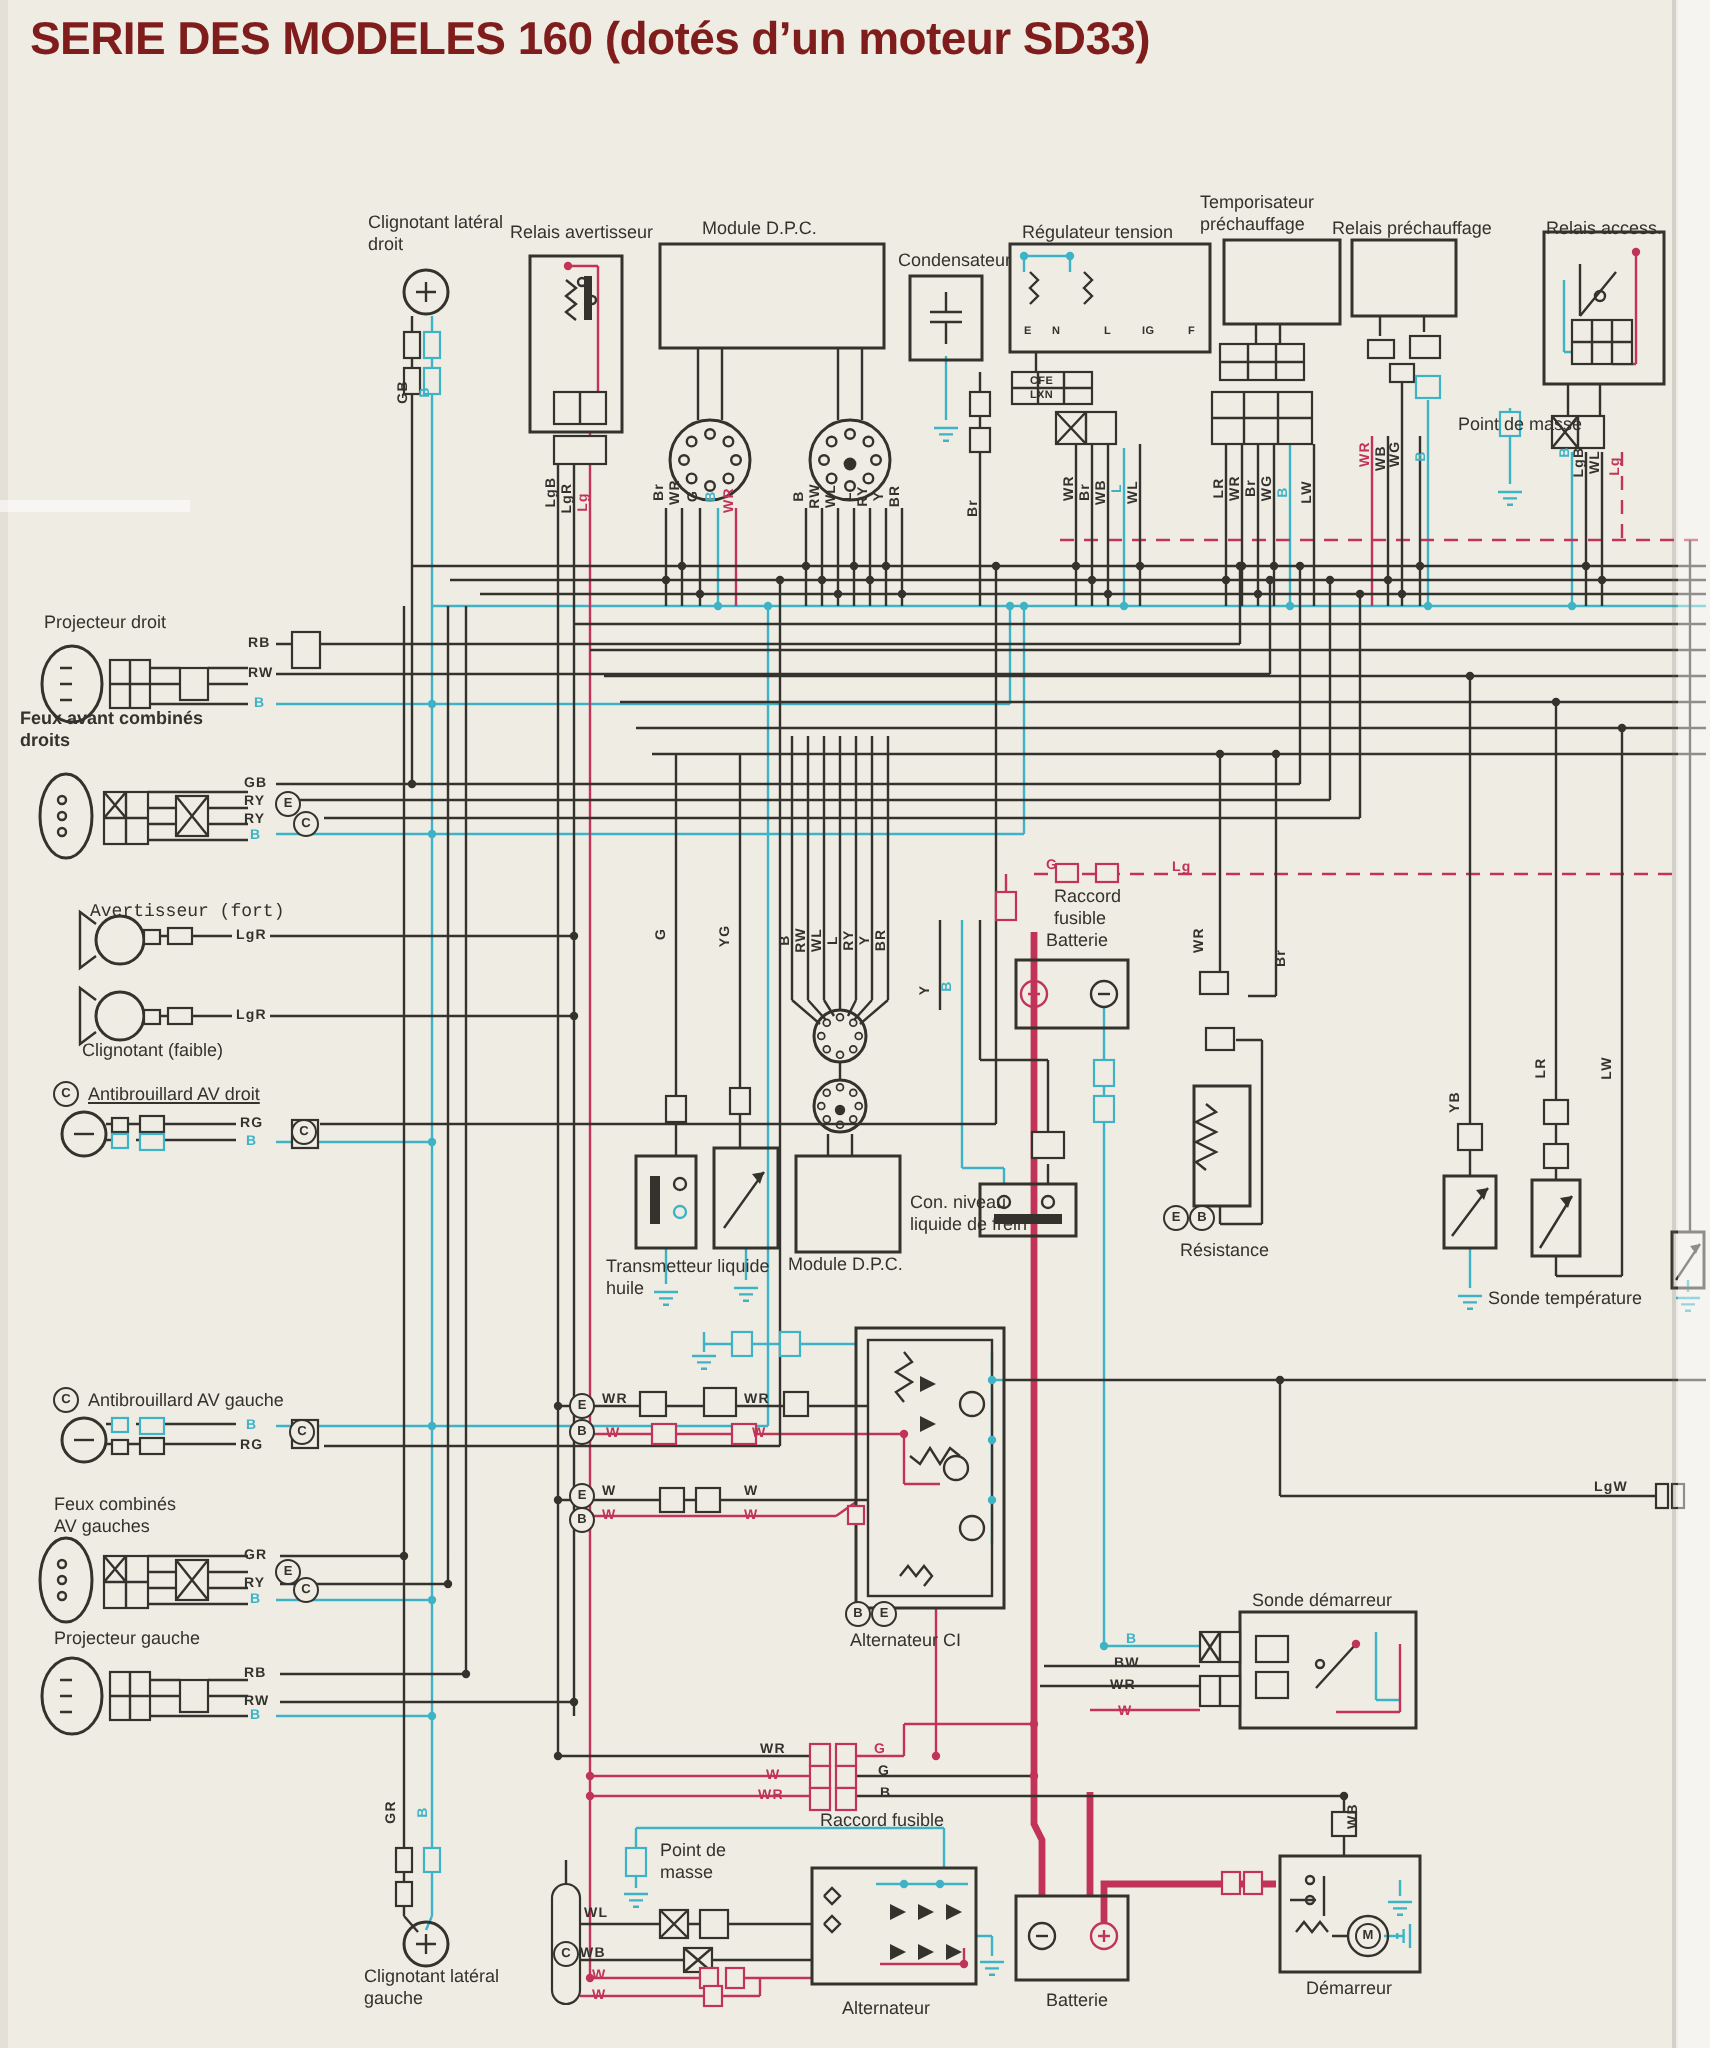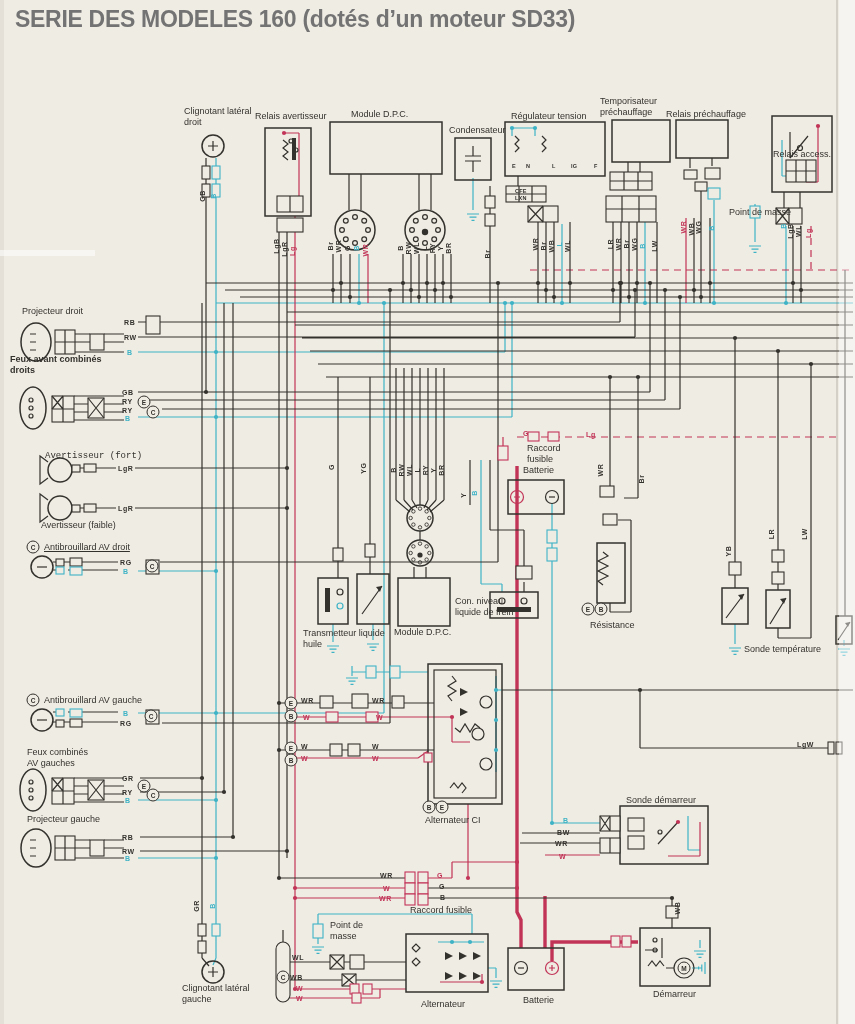--- a/index.html
+++ b/index.html
@@ -3,21 +3,21 @@
 <meta charset="utf-8">
 <style>
   html,body{margin:0;padding:0;background:#9a958c}
   .page{position:relative;width:855px;height:1024px;margin:0 auto;background:var(--paper);
         font-family:"Liberation Sans",sans-serif;overflow:hidden}
   .shade-r{position:absolute;top:0;right:0;width:16px;height:100%;background:rgba(255,255,255,.45)}
   .crease-r{position:absolute;top:0;right:17px;width:2px;height:100%;background:rgba(120,110,95,.22)}
   .edge-l{position:absolute;top:0;left:0;width:4px;height:100%;background:rgba(80,70,60,.07)}
   .crease-wh{position:absolute;left:0;top:250px;width:95px;height:6px;background:rgba(255,255,255,.55)}
   .title{position:absolute;left:15px;top:6px;margin:0;font-size:23px;font-weight:bold;
-         color:#737373;letter-spacing:-.3px;white-space:nowrap}
+         color:#7f1d1d;letter-spacing:-.3px;white-space:nowrap}
   svg.wires{position:absolute;left:0;top:0}
   .k{stroke:var(--ink);fill:none;stroke-width:1.2}
   .c{stroke:var(--cyan);fill:none;stroke-width:1.2}
   .r{stroke:var(--red);fill:none;stroke-width:1.2}
   .rT{stroke:var(--red);fill:none;stroke-width:3.4}
   .bx{stroke:var(--ink);fill:none;stroke-width:1.5}
   .kc{stroke:var(--ink);fill:var(--paper);stroke-width:1.1}
   .cc{stroke:var(--cyan);fill:var(--paper);stroke-width:1.1}
   .rc{stroke:var(--red);fill:var(--paper);stroke-width:1.1}
   .dk{fill:var(--ink)}.dc{fill:var(--cyan)}.dr{fill:var(--red)}
@@ -449,27 +449,27 @@
   <div id="comp-labels">
       <div class="cl" style="left: 184px; top: 106px;">Clignotant latéral
 droit</div>
       <div class="cl" style="left: 255px; top: 111px;">Relais avertisseur</div>
       <div class="cl" style="left: 351px; top: 109px;">Module D.P.C.</div>
       <div class="cl" style="left: 449px; top: 125px;">Condensateur</div>
       <div class="cl" style="left: 511px; top: 111px;">Régulateur tension</div>
       <div class="cl" style="left: 600px; top: 96px;">Temporisateur
 préchauffage</div>
       <div class="cl" style="left: 666px; top: 109px;">Relais préchauffage</div>
-      <div class="cl" style="left: 773px; top: 109px; margin-top: 40px;">Relais access.</div>
+      <div class="cl" style="left: 773px; top: 109px;">Relais access.</div>
       <div class="cl" style="left: 729px; top: 207px;">Point de masse</div>
       <div class="cl" style="left: 22px; top: 306px;">Projecteur droit</div>
       <div class="cl" style="left: 10px; top: 354px; font-weight: bold;">Feux avant combinés
 droits</div>
       <div class="cl" style="left: 45px; top: 451px; font-family: Liberation Mono, monospace;">Avertisseur (fort)</div>
-      <div class="cl" style="left: 41px; top: 520px;">Avertisseur (faible)</div>
+      <div class="cl" style="left: 41px; top: 520px;">Clignotant (faible)</div>
       <div class="cl" style="left: 44px; top: 542px; text-decoration: underline;">Antibrouillard AV droit</div>
       <div class="cl" style="left: 44px; top: 695px;">Antibrouillard AV gauche</div>
       <div class="cl" style="left: 27px; top: 747px;">Feux combinés
 AV gauches</div>
       <div class="cl" style="left: 27px; top: 814px;">Projecteur gauche</div>
       <div class="cl" style="left: 182px; top: 983px;">Clignotant latéral
 gauche</div>
       <div class="cl" style="left: 527px; top: 443px;">Raccord
 fusible</div>
       <div class="cl" style="left: 523px; top: 465px;">Batterie</div>

